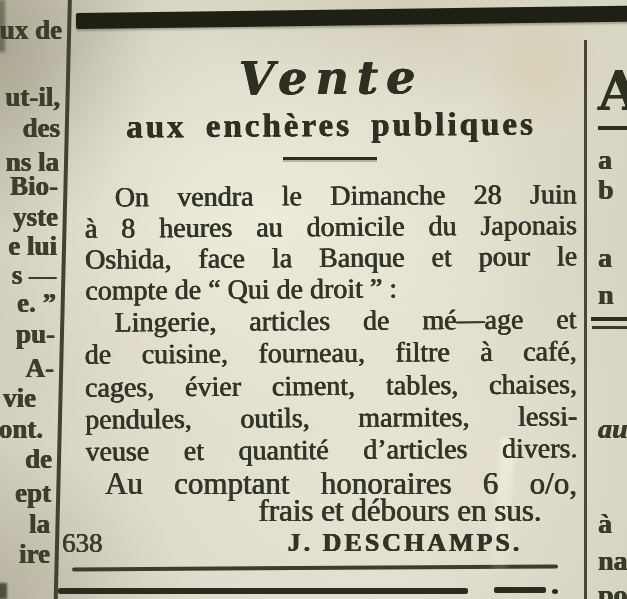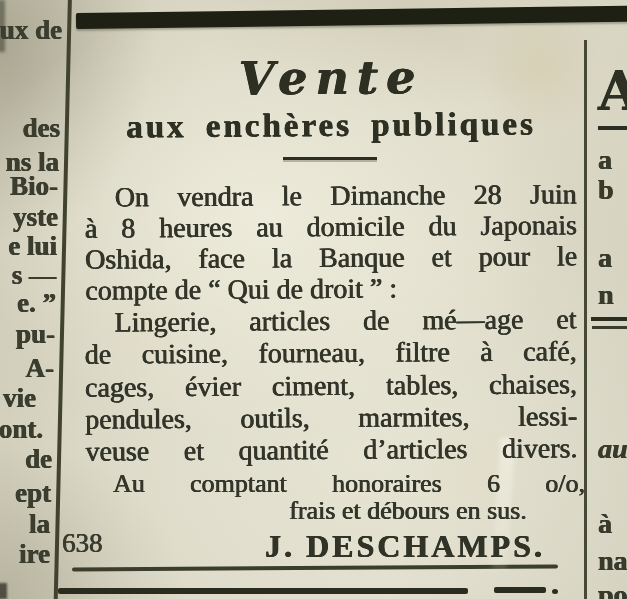--- a/index.html
+++ b/index.html
@@ -46,59 +46,60 @@
            transform:rotate(4deg); filter:blur(2px); }
 
   
   .left-col{ left:0; top:0; width:62px; height:599px; font-size:27px; font-weight:bold; color:#3b3d2f; }
   .left-col span{ position:absolute; white-space:nowrap;margin-top:12px; }
 
   
   .right-col{ left:598px; top:0; width:40px; height:599px; font-size:28px; font-weight:bold; color:#383a2c; }
   .right-col span{ position:absolute; left:0; white-space:nowrap; }
   .right-heading{ top:64px; font-size:54px; font-weight:bold; font-family:"DejaVu Serif",serif; line-height:1; color:#2e3023; }
-  .frag-au{ top:433px; font-style:italic; font-weight:bold; }
+  .frag-au{ top:413px; font-style:italic; font-weight:bold; }
 
   
   .main-col{ left:85px; width:492px; transform:rotate(-0.4deg); transform-origin:center; }
   .title{ top:54px; text-align:center; font-family:"DejaVu Serif",serif;
           font-style:italic; font-weight:bold; font-size:46px; line-height:48px;
           letter-spacing:8px; color:#2d2f22; }
   .subtitle{ top:107px; text-align:center; font-weight:bold; font-size:33px; line-height:36px;
              letter-spacing:3px; word-spacing:8px; color:#2e3023; }
   .body-text{ font-size:28px; color:#33352a; }
   .para1{ top:180px; line-height:31px; }
   .para2{ top:305px; line-height:32.3px; }
   .jline{ text-align:justify; text-align-last:justify; }
   .indent{ padding-left:30px; box-sizing:border-box; }
-  .terms{ left:105px; top:470px; width:472px; text-align:center; font-size:26px; line-height:27px; color:#34362b;margin-left:8px; }
+  .terms{ left:105px; top:470px; width:472px; text-align:center; font-size:31px; line-height:27px; color:#34362b; }
   .terms-1{ text-align:justify; text-align-last:justify; }
   .terms-2{ padding-left:118px; }
   .ref-num{ left:62px; top:528px; font-size:27px; color:#3a3c2e; }
   .signature{ left:220px; top:528px; width:370px; text-align:center;
-              font-size:32px; font-weight:bold; letter-spacing:3px; color:#313327; }
+              font-size:26px; font-weight:bold; letter-spacing:3px; color:#313327; }
 </style>
 </head>
 <body>
 
 <div class="page">
 
   <div class="abs top-rule"></div>
   <div class="abs left-vrule"></div>
   <div class="abs right-vrule"></div>
   <div class="abs bottom-thin"></div>
   <div class="abs bottom-thick-1"></div>
   <div class="abs bottom-thick-2"></div>
   <div class="abs bottom-dot"></div>
   <div class="abs smudge-tl"></div>
   <div class="abs smudge-bl"></div>
   <div class="abs crease"></div>
 
   <div class="abs left-col ink">
     <span style="top:3px;right:0">ux de</span>
+    <span style="top:70px;right:2px">ut-il,</span>
     <span style="top:101px;right:2px">des</span>
     <span style="top:135px;right:3px">ns la</span>
     <span style="top:159px;right:4px">Bio-</span>
     <span style="top:190px;right:4px">yste</span>
     <span style="top:219px;right:5px">e lui</span>
     <span style="top:248px;right:6px">s —</span>
     <span style="top:276px;right:6px">e. ”</span>
     <span style="top:307px;right:7px">pu-</span>
     <span style="top:341px;right:8px">A-</span>
     <span style="top:371px;right:26px">vie</span>

